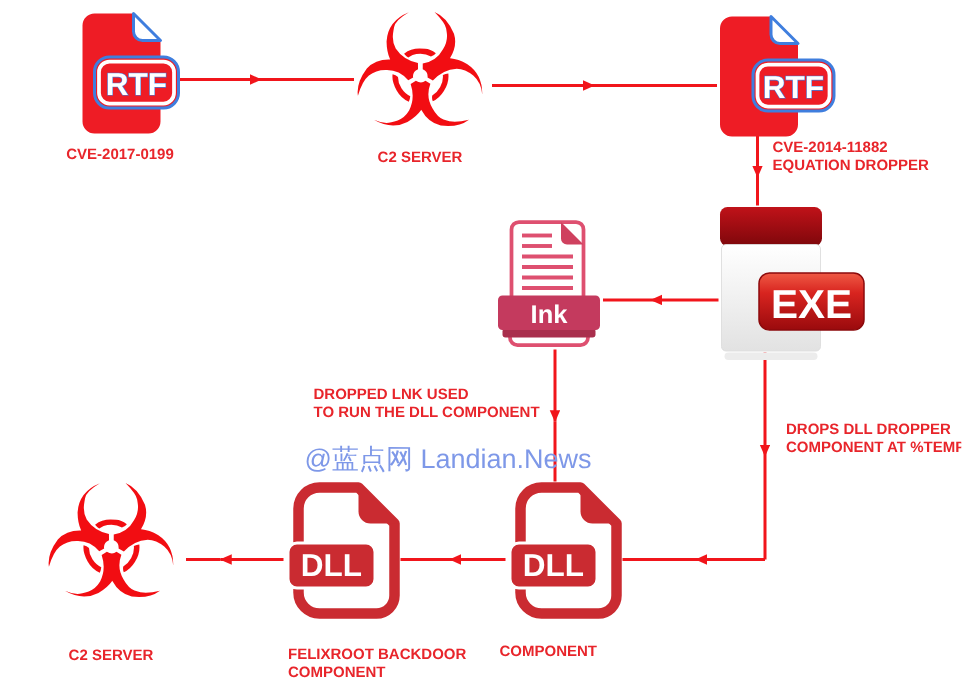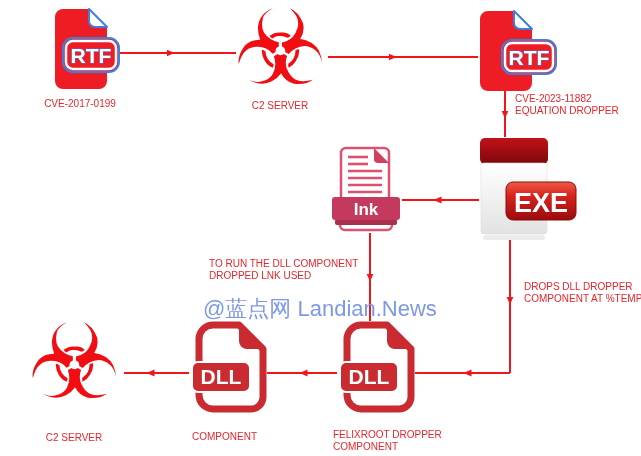--- a/index.html
+++ b/index.html
@@ -2,31 +2,31 @@
 <html><head>
 <meta charset="utf-8">
 <style>
   html,body{margin:0;padding:0;background:#fff;}
   #canvas{
     position:relative;width:641px;height:456px;background:#ffffff;
     font-family:"Liberation Sans","DejaVu Sans",sans-serif;overflow:hidden;
   }
   .abs{position:absolute;}
   .lbl{
-    position:absolute;color:#e8252b;font-size:10px;font-weight:normal;
+    position:absolute;color:#e8252b;font-size:10px;font-weight:bold;
     line-height:12px;letter-spacing:0px;white-space:nowrap;
   }
   .lbl.center{text-align:center;}
   .bio{
     position:absolute;color:#f20d12;display:flex;align-items:center;justify-content:center;
     font-family:"DejaVu Sans",sans-serif;font-weight:normal;
   }
   .bio span{font-size:104px;line-height:1;transform:translateY(-4px);}
   .watermark{
-    position:absolute;left:203px;top:294px;color:#7e98e8;font-size:22px;
+    position:absolute;left:203px;top:294px;color:#7e98e8;font-size:18px;
     font-weight:400;white-space:nowrap;
   }
   svg text{font-family:"Liberation Sans","DejaVu Sans",sans-serif;}
 </style>
 </head>
 <body>
 
 <div id="canvas">
 
   <svg class="abs" style="left:0;top:0" width="641" height="456" viewBox="0 0 641 456">
@@ -88,21 +88,21 @@
   <div class="lbl center" style="left:234px;top:100px;width:92px">C2 SERVER</div>
 
   <svg class="abs" style="left:478px;top:10px" width="80" height="82" viewBox="0 0 80 82">
     <path d="M10 1 H36 V13 a6 6 0 0 0 6 6 H54 V73 a8 8 0 0 1 -8 8 H10 a8 8 0 0 1 -8 -8 V9 a8 8 0 0 1 8 -8 Z" fill="#ee1c25"></path>
     <path d="M36 1 L54 19 H42 a6 6 0 0 1 -6 -6 Z" fill="#ffffff" stroke="#3f7ede" stroke-width="2" stroke-linejoin="round"></path>
     <rect x="24" y="30" width="54" height="34" rx="10" fill="#ee1c25" stroke="#3f7ede" stroke-width="2"></rect>
     <rect x="27" y="33" width="48" height="28" rx="7" fill="none" stroke="#ffffff" stroke-width="2.5"></rect>
     <text x="51" y="55" text-anchor="middle" font-size="21" font-weight="bold" fill="#ffffff" stroke="#3f7ede" stroke-width="0.8" style="paint-order:stroke">RTF</text>
   </svg>
   <div class="lbl" style="left:515px;top:93px">
-    <div>CVE-2023-11882</div>
+    <div>CVE-2014-11882</div>
     <div>EQUATION DROPPER</div>
   </div>
 
   <svg class="abs" style="left:478px;top:137px" width="100" height="104" viewBox="0 0 100 104">
     <defs>
       <linearGradient id="gHdr" x1="0" y1="0" x2="0" y2="1">
         <stop offset="0" stop-color="#c01219"></stop>
           <stop offset="1" stop-color="#7e070b"></stop>
       </linearGradient>
       <linearGradient id="gBody" x1="0" y1="0" x2="0" y2="1">
@@ -137,43 +137,43 @@
       <line x1="16" y1="39" x2="50" y2="39"></line>
       <line x1="16" y1="46" x2="50" y2="46"></line>
     </g>
     <rect x="8" y="62" width="52" height="22" rx="5" fill="#ffffff" stroke="#de5070" stroke-width="2.5"></rect>
     <rect x="3" y="73" width="62" height="6" rx="2" fill="#a92f4d"></rect>
     <rect x="0" y="51" width="68" height="23" rx="3" fill="#c43a5e"></rect>
     <text x="34" y="69" text-anchor="middle" font-size="17" font-weight="bold" fill="#ffffff">Ink</text>
   </svg>
 
   <div class="lbl" style="left:209px;top:258px">
+    <div>DROPPED LNK USED</div>
     <div>TO RUN THE DLL COMPONENT</div>
-    <div>DROPPED LNK USED</div>
   </div>
   <div class="watermark">@蓝点网 Landian.News</div>
 
   <svg class="abs" style="left:339px;top:321px" width="76" height="94" viewBox="0 0 76 94">
     <path d="M22 4 H48 L72 28 V76 a12 12 0 0 1 -12 12 H22 A14 14 0 0 1 8 74 V18 A14 14 0 0 1 22 4 Z" fill="#ffffff" stroke="#ca2b31" stroke-width="7" stroke-linejoin="round"></path>
     <path d="M48 2 L74 28 H56 a8 8 0 0 1 -8 -8 Z" fill="#ca2b31"></path>
     <rect x="1" y="41" width="58" height="30" rx="6" fill="#ca2b31" stroke="#ffffff" stroke-width="2"></rect>
     <text x="30" y="63" text-anchor="middle" font-size="21" font-weight="bold" fill="#ffffff">DLL</text>
   </svg>
   <div class="lbl" style="left:333px;top:429px">
-    <div>FELIXROOT DROPPER</div>
     <div>COMPONENT</div>
   </div>
 
   <svg class="abs" style="left:191px;top:321px" width="76" height="94" viewBox="0 0 76 94">
     <path d="M22 4 H48 L72 28 V76 a12 12 0 0 1 -12 12 H22 A14 14 0 0 1 8 74 V18 A14 14 0 0 1 22 4 Z" fill="#ffffff" stroke="#ca2b31" stroke-width="7" stroke-linejoin="round"></path>
     <path d="M48 2 L74 28 H56 a8 8 0 0 1 -8 -8 Z" fill="#ca2b31"></path>
     <rect x="1" y="41" width="58" height="30" rx="6" fill="#ca2b31" stroke="#ffffff" stroke-width="2"></rect>
     <text x="30" y="63" text-anchor="middle" font-size="21" font-weight="bold" fill="#ffffff">DLL</text>
   </svg>
   <div class="lbl" style="left:192px;top:431px">
+    <div>FELIXROOT BACKDOOR</div>
     <div>COMPONENT</div>
   </div>
 
   <div class="bio" style="left:28px;top:318px;width:92px;height:96px">
     <span>☣</span>
   </div>
   <div class="lbl center" style="left:28px;top:432px;width:92px">C2 SERVER</div>
 
 </div>
 

